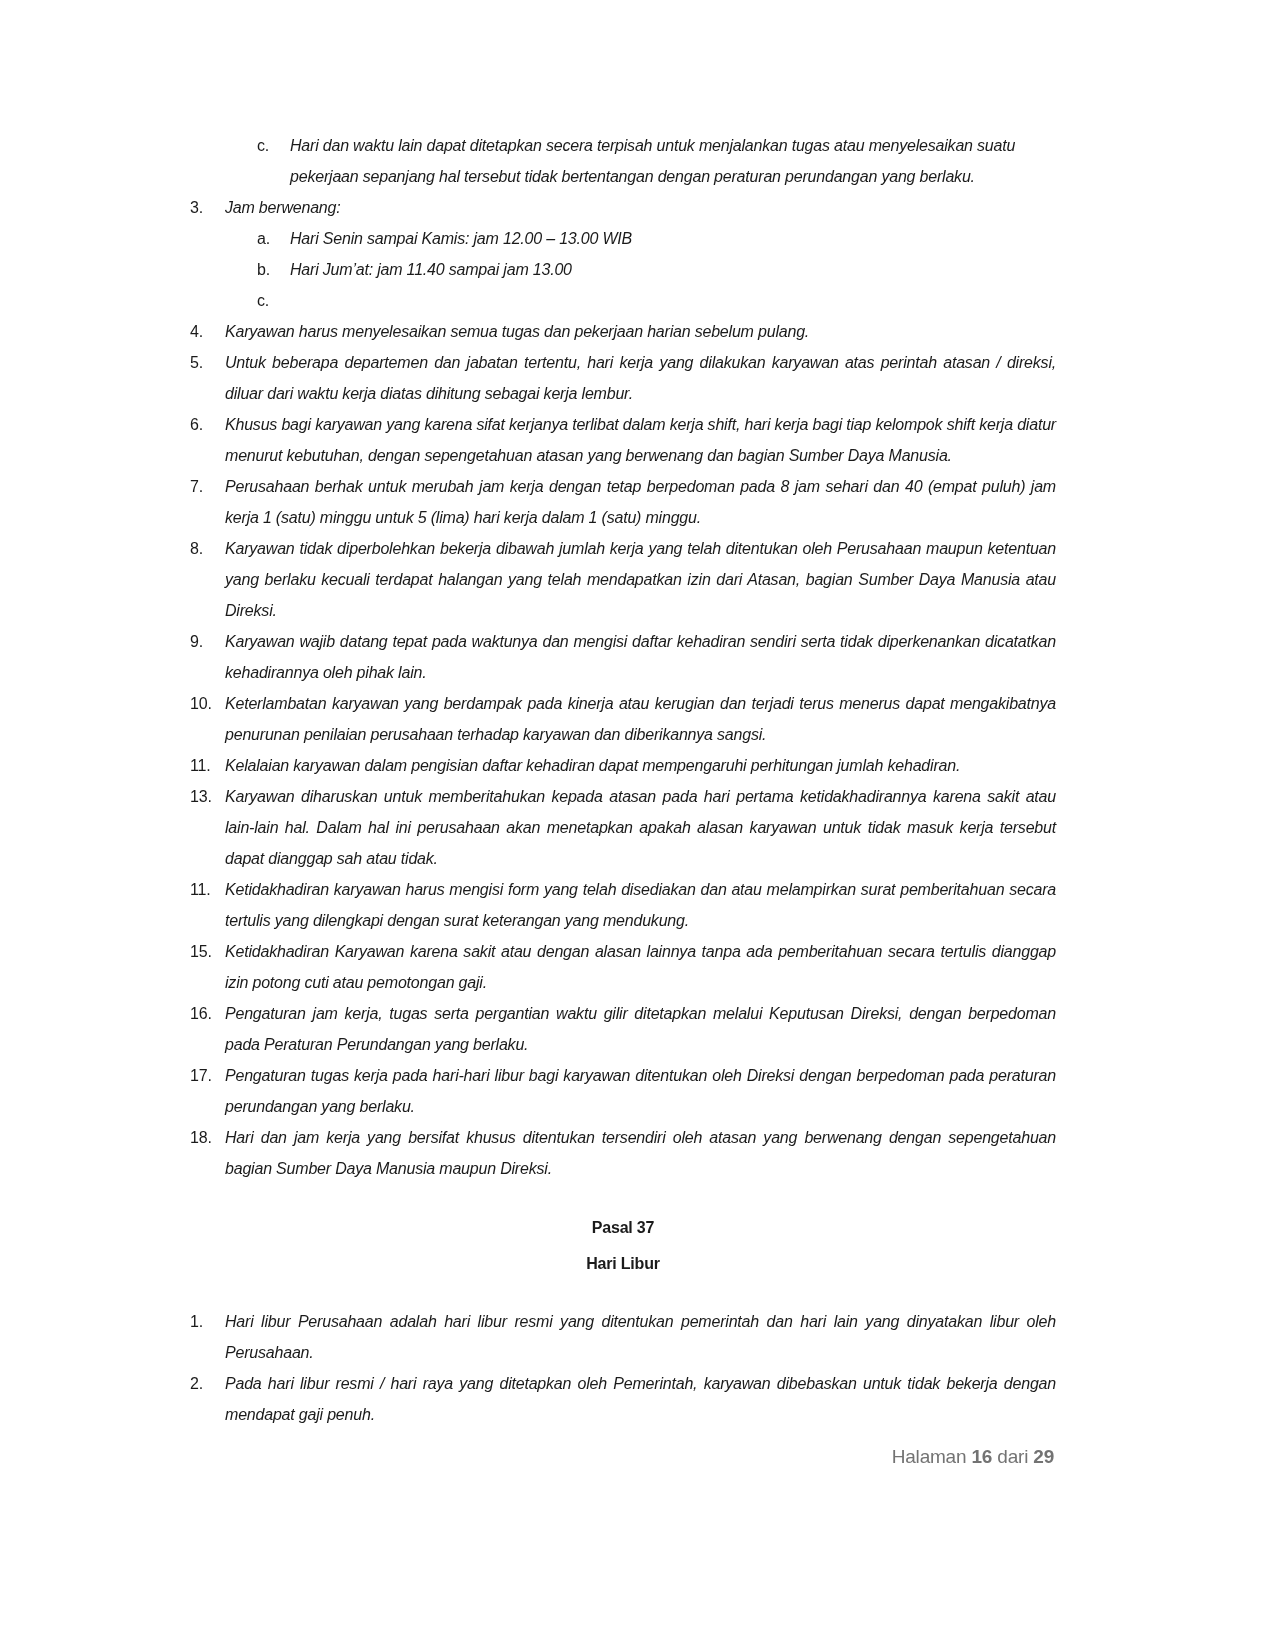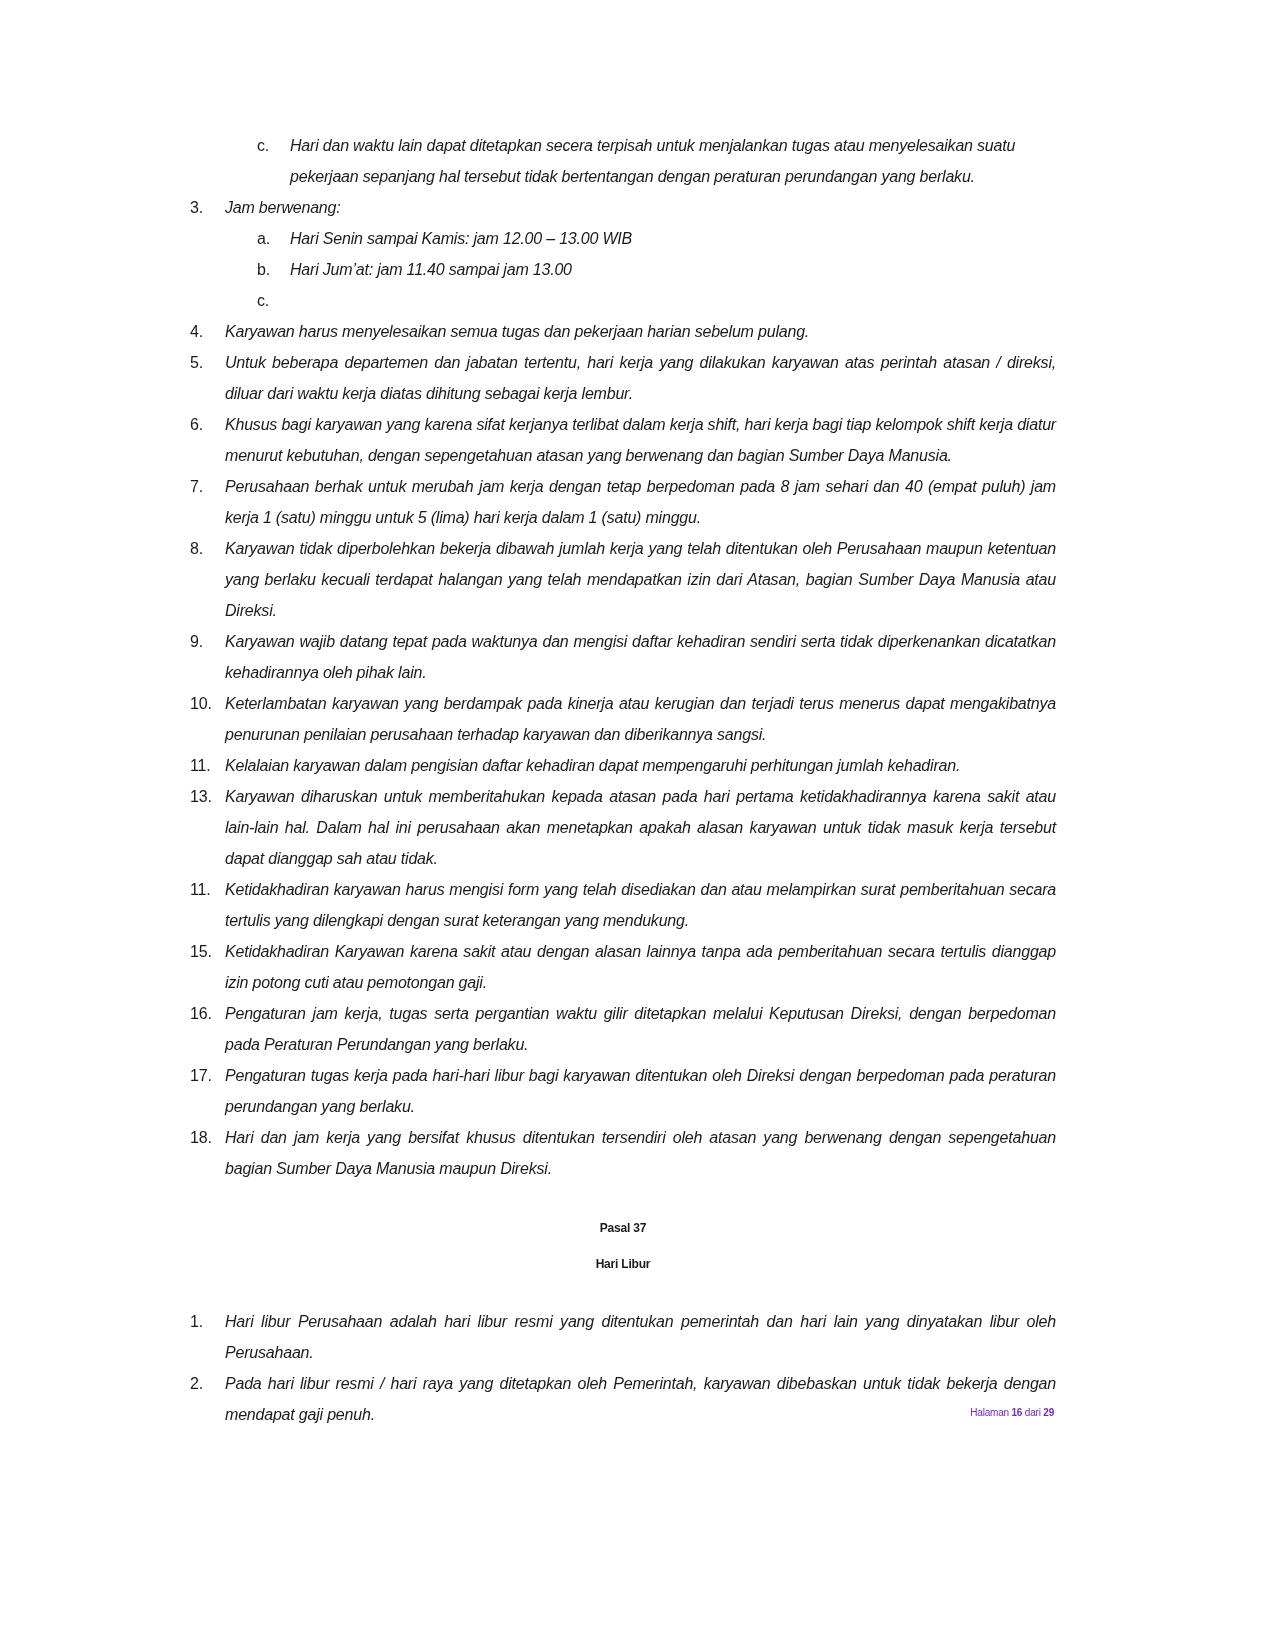--- a/index.html
+++ b/index.html
@@ -45,38 +45,38 @@
     flex: 1;
     text-align: justify;
     font-style: italic;
   }
   .level2 .text {
     text-align: left;
   }
   .heading {
     text-align: center;
     font-weight: bold;
-    font-size: 12px;
+    font-size: 16px;
     line-height: 36px;
     letter-spacing: -0.2px;
   }
   .li + .heading {
     margin-top: 26px;
   }
   .heading + .li {
     margin-top: 24px;
   }
   .footer {
     position: absolute;
-    top: 1403px;
+    top: 1447px;
     right: 221px;
-    font-size: 10px;
+    font-size: 19px;
     line-height: 20px;
     letter-spacing: -0.2px;
-    color: #6d28d9;
+    color: #737373;
   }
   .footer b {
     font-weight: bold;
   }
 </style>
 </head>
 <body>
 
 <div class="page">
   <div class="content" id="doc-body">

